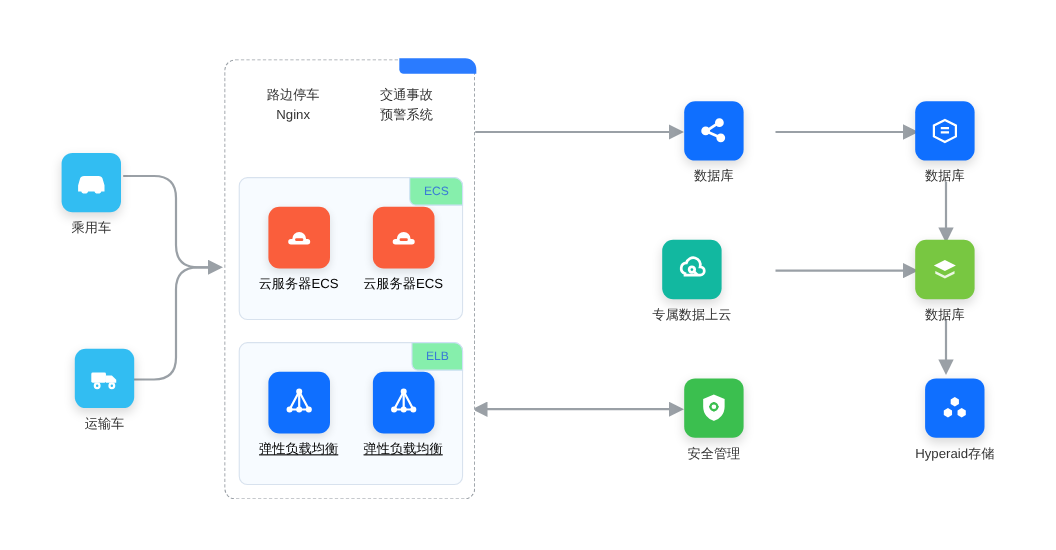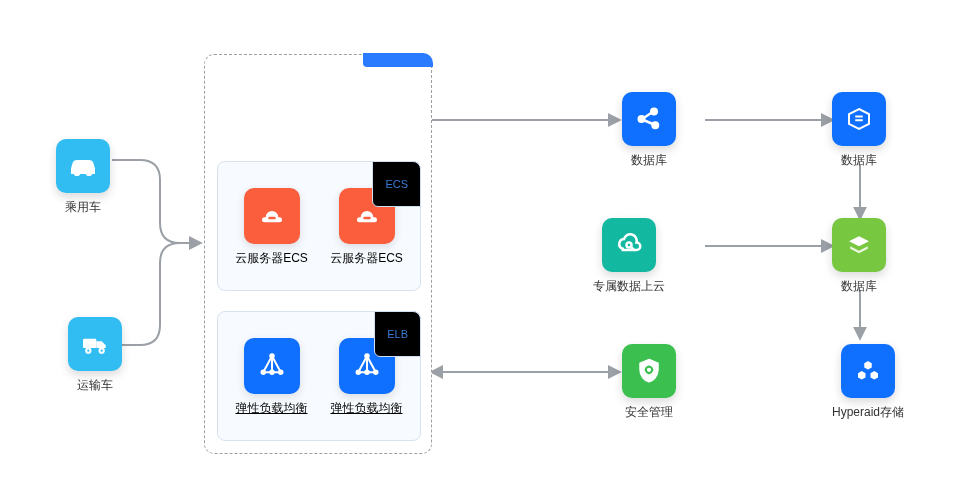--- a/index.html
+++ b/index.html
@@ -69,25 +69,25 @@
     position: absolute;
     left: 12px; width: 204px;
     border: 1px solid #d8e2ee;
     border-radius: 8px;
     background: #f7fbff;
     padding: 26px 10px 12px;
   }
   .sub-badge {
     position: absolute; right: -1px; top: -1px;
     border: 1px solid #cfe0f5;
-    background: #000000;
+    background: #86efac;
     border-radius: 0 8px 0 6px;
     font-size: 11px;
     color: #3a7bd5;
-    padding: 16px 12px;
+    padding: 6px 12px;
   }
   .sub-row {
     display: flex; justify-content: space-around; gap: 8px;
   }
   .sub-item { display: flex; flex-direction: column; align-items: center; gap: 6px; font-size: 12px; }
   .mini-tile { width: 56px; height: 56px; border-radius: 10px; display:flex; align-items:center; justify-content:center; box-shadow: 0 3px 8px rgba(0,0,0,0.12); }
 </style>
 </head>
 <body>
 
@@ -131,20 +131,30 @@
       <circle cx="7" cy="17" r="1.6" fill="#32bdf2" stroke="#fff" stroke-width="1.5"></circle>
       <circle cx="17" cy="17" r="1.6" fill="#32bdf2" stroke="#fff" stroke-width="1.5"></circle>
     </svg>
   </div>
   <div class="label">运输车</div>
 </div>
 
 <div class="center-box">
   <div class="center-tab"></div>
 
+  <div class="center-head">
+    <div class="head-item">
+      <div>路边停车</div>
+      <div>Nginx</div>
+    </div>
+    <div class="head-item">
+      <div>交通事故</div>
+      <div>预警系统</div>
+    </div>
+  </div>
 
   <div class="subbox" style="top:106px; height:130px;">
     <div class="sub-badge">ECS</div>
     <div class="sub-row">
       <div class="sub-item">
         <div class="mini-tile c-orange">
           <svg width="30" height="30" viewBox="0 0 24 24" fill="none">
             <path d="M7 13 a5 5 0 0 1 10 0 h1 a2 2 0 0 1 0 4 H6 a2 2 0 0 1 0-4 z" fill="#fff"></path>
             <rect x="9" y="12.5" width="6" height="2" rx="1" fill="#fa5e3c"></rect>
           </svg>

